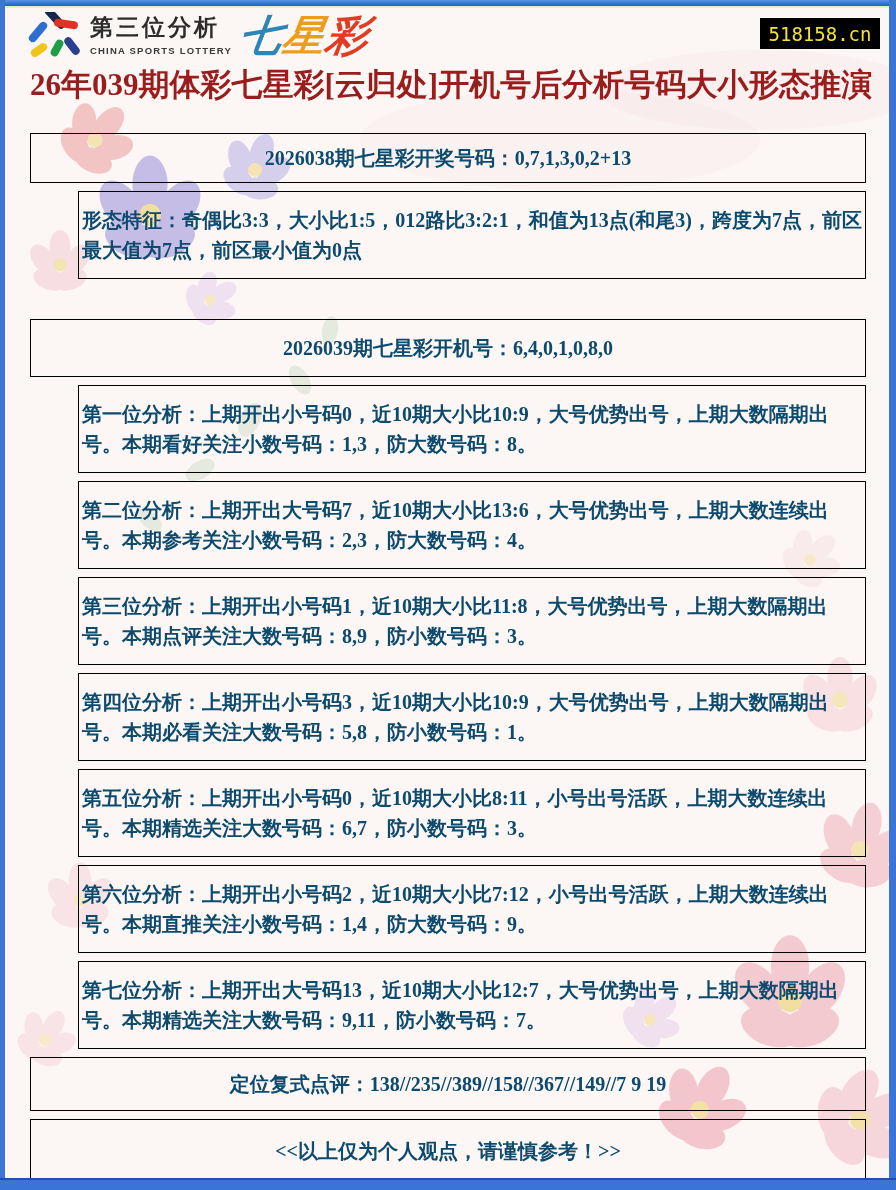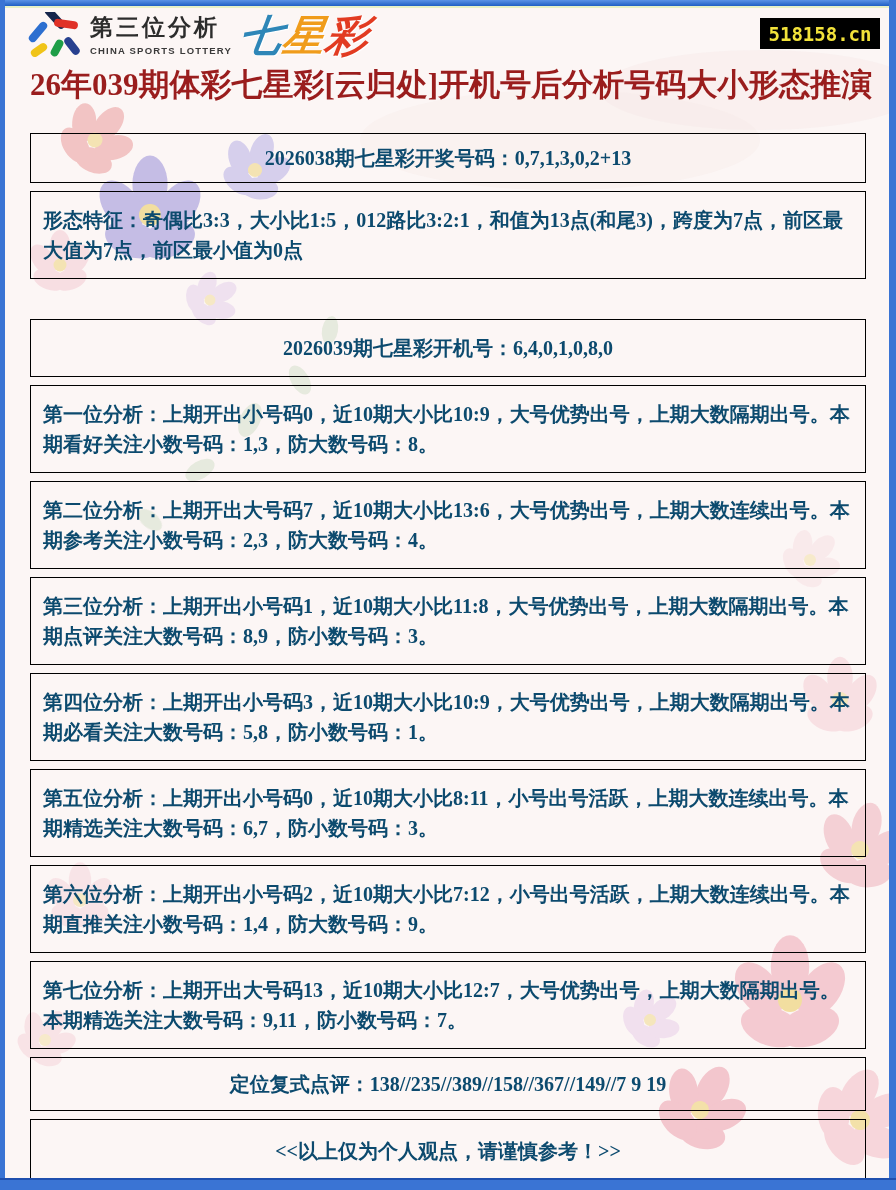--- a/index.html
+++ b/index.html
@@ -26,35 +26,35 @@
   .brand-cn{font-size:23px;font-weight:bold;color:#2c2c2c;letter-spacing:3px;
     font-family:"Liberation Serif",serif;}
   .brand-en{font-size:9.5px;font-weight:bold;color:#3a3a3a;letter-spacing:1.2px;margin-top:7px;}
   .product{margin-left:8px;font-weight:bold;font-style:italic;font-size:42px;line-height:1;
     transform:skewX(-8deg);letter-spacing:1px;text-shadow:1px 1px 0 #ffffff;}
   .pc0{color:#2e86b7;}
   .pc1{color:#f09c1b;}
   .pc2{color:#e23b21;}
   .badge{position:absolute;top:18px;right:16px;width:120px;height:31px;background:#000;
     color:#f2e23a;display:flex;align-items:center;justify-content:center;
-    font-family:"DejaVu Sans Mono",monospace;font-size:19px;font-weight:bold;z-index:2;}
+    font-family:"DejaVu Sans Mono",monospace;font-size:19px;font-weight:normal;z-index:2;}
 
   
   .title{position:absolute;top:66px;left:30px;width:836px;text-align:left;z-index:2;
     color:#9a1d1d;font-size:31px;font-weight:bold;line-height:1.25;
     font-family:"Liberation Serif","DejaVu Serif",serif;white-space:nowrap;}
 
   
   .boxes{position:absolute;top:133px;left:30px;width:836px;z-index:2;}
   .box{border:1px solid #000;margin-bottom:8px;box-sizing:border-box;
     display:flex;align-items:center;background:transparent;
     font-family:"Liberation Serif","DejaVu Serif",serif;
     font-weight:bold;color:#0c4a6e;font-size:20px;line-height:30px;}
   .box.center{justify-content:center;text-align:center;padding:0 8px;}
-  .box.left{justify-content:flex-start;text-align:left;padding:0 12px;}
+  .box.left{justify-content:flex-start;text-align:left;padding:0 3px;margin-left:48px;}
   .h50{min-height:50px;}
   .h58{min-height:58px;margin-top:40px;}
   .h88{min-height:88px;}
   .h54{min-height:54px;}
   .h64{min-height:64px;}
 </style>
 </head>
 <body>
 
 <svg class="floral" viewBox="0 0 896 1190">

